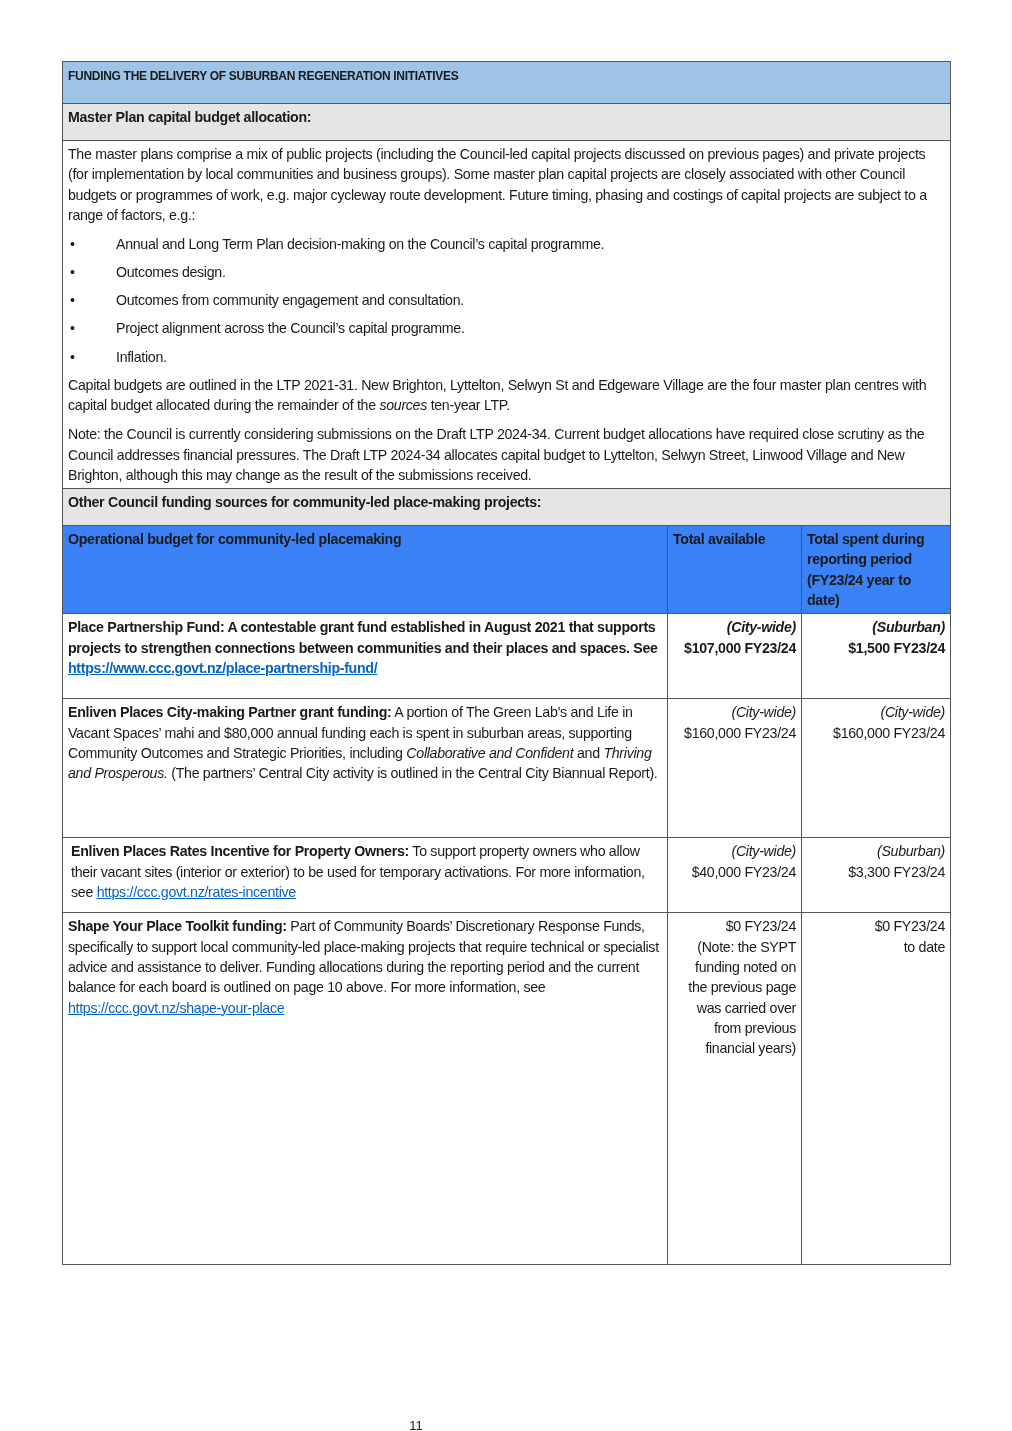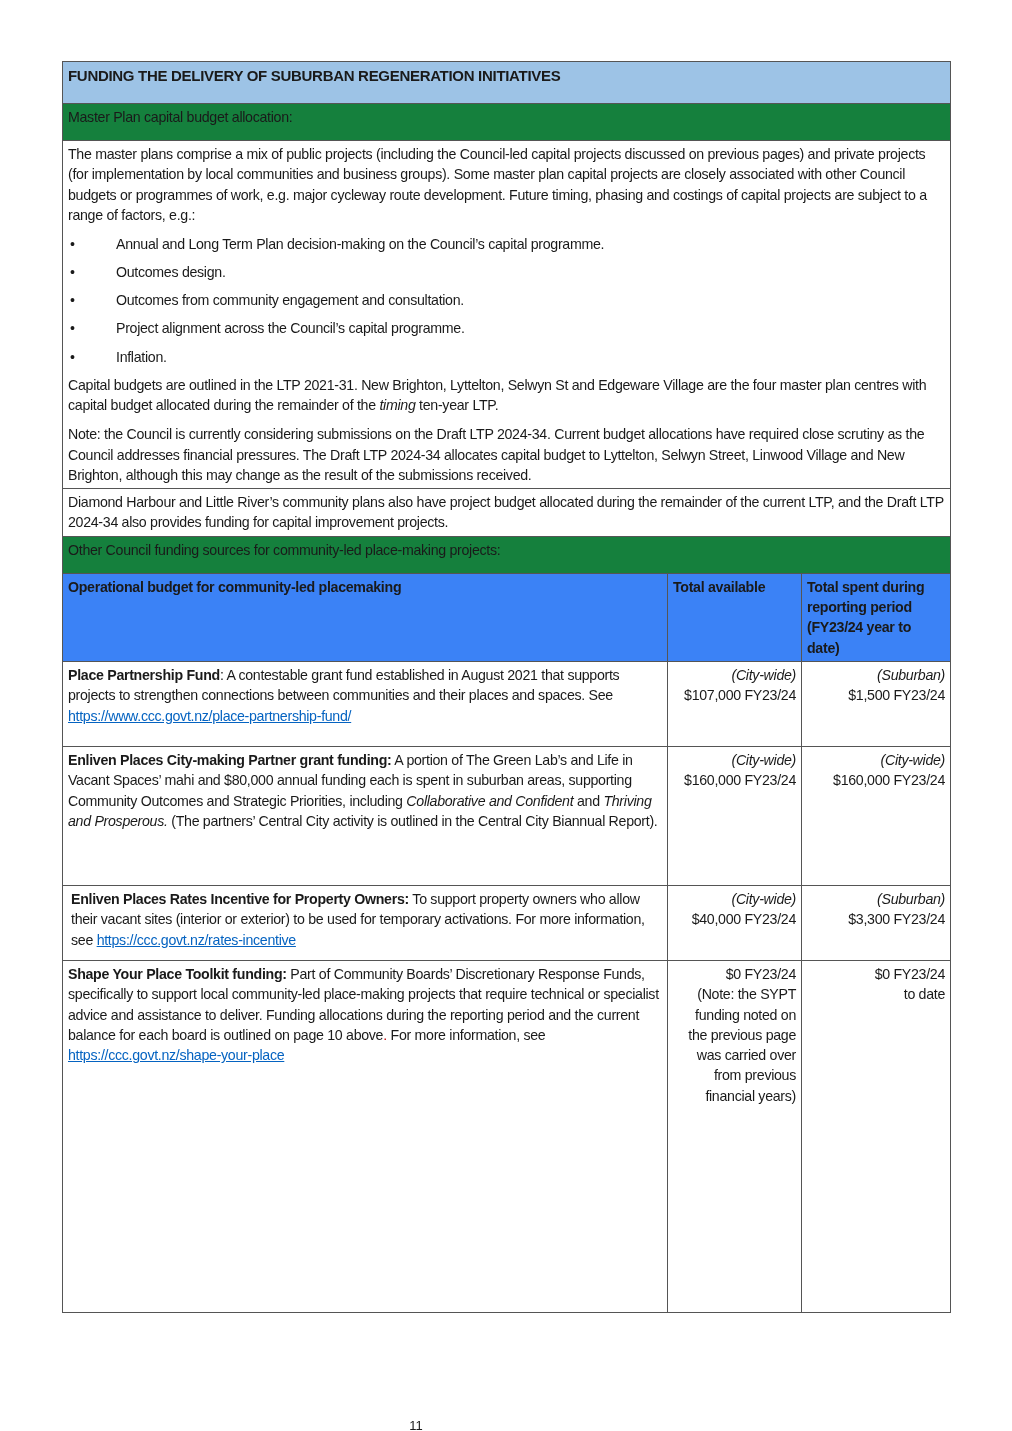--- a/index.html
+++ b/index.html
@@ -1,30 +1,30 @@
 <!DOCTYPE html>
 <html><head>
 <meta charset="utf-8">
 <style>
   html, body { margin: 0; padding: 0; background: #ffffff; }
   body { width: 1012px; height: 1431px; position: relative; font-family: "Liberation Sans", sans-serif; color: #1a1a1a; }
   .page-table { position: absolute; left: 62px; top: 61px; width: 888px; border-collapse: collapse; table-layout: fixed; font-size: 14.2px; line-height: 20.3px; letter-spacing: -0.3px; }
   .page-table td { border: 1.5px solid #555; vertical-align: top; padding: 3px 5px; }
-  .title-cell { background: #9dc3e6; font-weight: bold; font-size: 15px; height: 34px; padding-top: 4px !important; }
-  .sub-cell { background: #15803d; font-weight: normal; height: 30px; margin-top: 8px; }
+  .title-cell { background: #9dc3e6; font-weight: bold; font-size: 12px; height: 34px; padding-top: 4px !important; }
+  .sub-cell { background: #e5e5e5; font-weight: bold; height: 30px; margin-top: 8px; }
   .body-cell p { margin: 0 0 9px 0; }
   .body-cell p:last-child { margin-bottom: 0; }
   ul.factors { list-style: none; margin: 8px 0 4px 0; padding: 0; }
   ul.factors li { position: relative; padding-left: 48px; margin-bottom: 7.8px; }
   ul.factors li .bullet { position: absolute; left: 2px; top: 0; }
   .head-row td { background: #3b82f6; font-weight: bold; height: 78px; }
   .num { text-align: right; }
   .num i { display: block; }
   a { color: #0563c1; text-decoration: underline; }
-  .row-ppf td { height: 78px; }
+  .row-ppf td { height: 78px; font-weight: bold; }
   .row-ep td { height: 132px; }
   .row-ri td { height: 68px; padding-left: 8px; }
   .row-sypt td { height: 345px; }
   .page-number { position: absolute; top: 1418px; left: 0; width: 832px; text-align: center; font-size: 13px; }
   .red-dot { color: #c00000; }
 </style>
 </head>
 <body>
 
 <table class="page-table">
@@ -43,26 +43,23 @@
   <tr>
     <td colspan="3" class="body-cell">
       <p>The master plans comprise a mix of public projects (including the Council-led capital projects discussed on previous pages) and private projects (for implementation by local communities and business groups). Some master plan capital projects are closely associated with other Council budgets or programmes of work, e.g. major cycleway route development. Future timing, phasing and costings of capital projects are subject to a range of factors, e.g.:</p>
       <ul class="factors">
         <li><span class="bullet">•</span><span>Annual and Long Term Plan decision-making on the Council’s capital programme.</span></li>
         <li><span class="bullet">•</span><span>Outcomes design.</span></li>
         <li><span class="bullet">•</span><span>Outcomes from community engagement and consultation.</span></li>
         <li><span class="bullet">•</span><span>Project alignment across the Council’s capital programme.</span></li>
         <li><span class="bullet">•</span><span>Inflation.</span></li>
       </ul>
-      <p><span>Capital budgets are outlined in the LTP 2021-31.  New Brighton, Lyttelton, Selwyn St and Edgeware Village are the four master plan centres with capital budget allocated during the remainder of the </span><i>timing</i><span> ten-year LTP.</span></p>
+      <p><span>Capital budgets are outlined in the LTP 2021-31.  New Brighton, Lyttelton, Selwyn St and Edgeware Village are the four master plan centres with capital budget allocated during the remainder of the </span><i>sources</i><span> ten-year LTP.</span></p>
       <p>Note: the Council is currently considering submissions on the Draft LTP 2024-34.  Current budget allocations have required close scrutiny as the Council addresses financial pressures. The Draft LTP 2024-34 allocates capital budget to Lyttelton, Selwyn Street, Linwood Village and New Brighton, although this may change as the result of the submissions received.</p>
     </td>
-  </tr>
-  <tr>
-    <td colspan="3" class="body-cell">Diamond Harbour and Little River’s community plans also have project budget allocated during the remainder of the current LTP, and the Draft LTP 2024-34 also provides funding for capital improvement projects.</td>
   </tr>
   <tr>
     <td colspan="3" class="sub-cell">Other Council funding sources for community-led place-making projects:</td>
   </tr>
   <tr class="head-row">
     <td>Operational budget for community-led placemaking</td>
     <td>Total available</td>
     <td>Total spent during reporting period (FY23/24 year to date)</td>
   </tr>
   <tr class="row-ppf">

